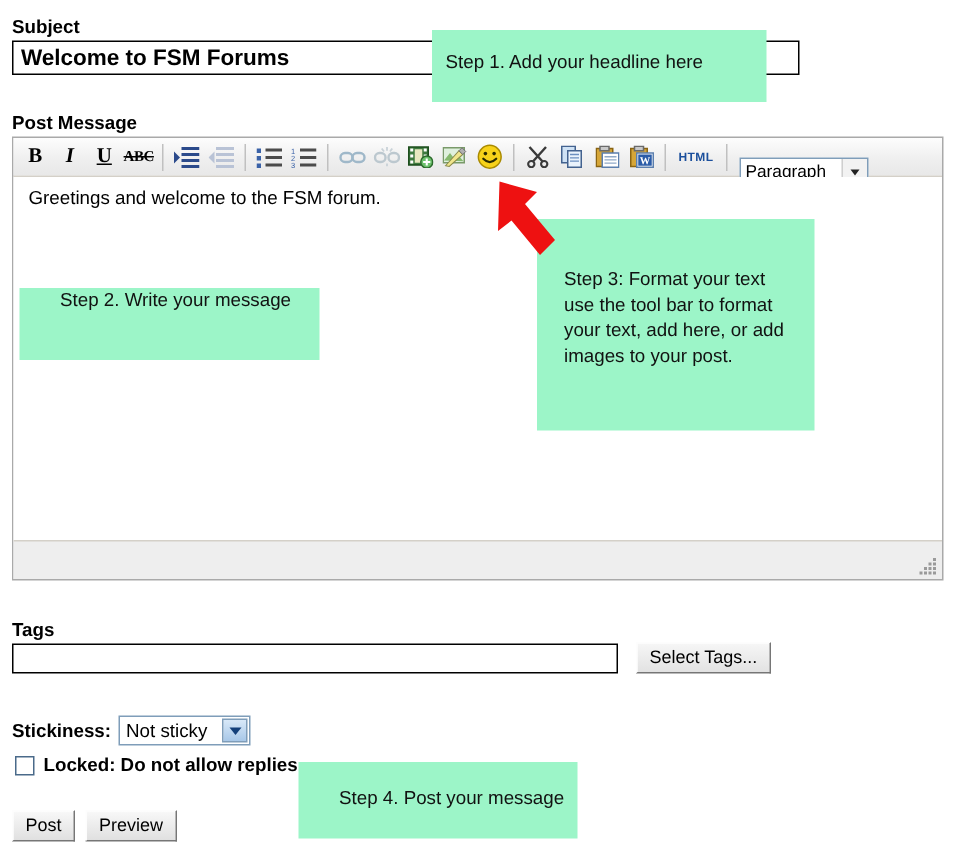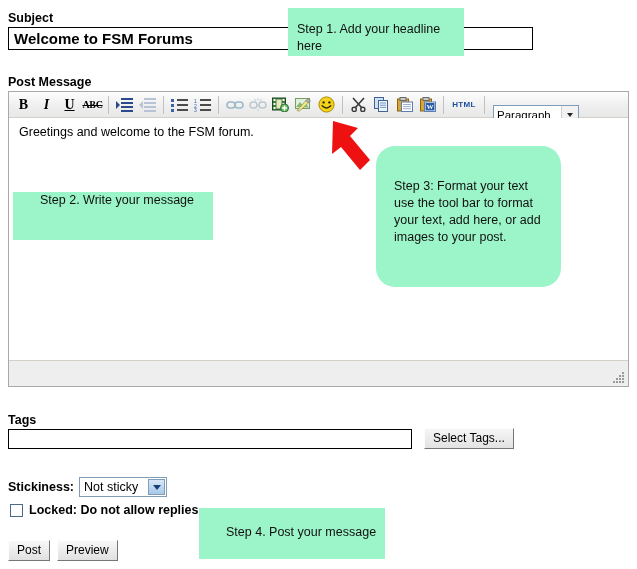--- a/index.html
+++ b/index.html
@@ -299,34 +299,33 @@
   .callout {
     position: absolute;
     background: #9cf5c8;
     color: #111;
     font-family: "Liberation Sans", sans-serif;
     font-size: 12.5px;
     line-height: 17px;
     box-sizing: border-box;
   }
   #callout-step1 {
-    left: 288px; top: 8px;
-    width: 176px; height: 48px;
+    left: 288px; top: 20px;
+    width: 223px; height: 48px;
     padding: 13px 0 1px 9px;
   }
   #callout-step2 {
     left: 13px; top: 192px;
     width: 200px; height: 48px;
     padding: 0 0 0 27px;
   }
   #callout-step3 {
-    left: 376px; top: 146px;
+    left: 358px; top: 146px;
     width: 185px; height: 141px;
     padding: 32px 0 16px 18px;
-    border-radius: 19px;
   }
   #callout-step4 {
     left: 199px; top: 508px;
     width: 186px; height: 51px;
     padding: 16px 0 0 27px;
   }
 
   
   #red-arrow {
     position: absolute;

